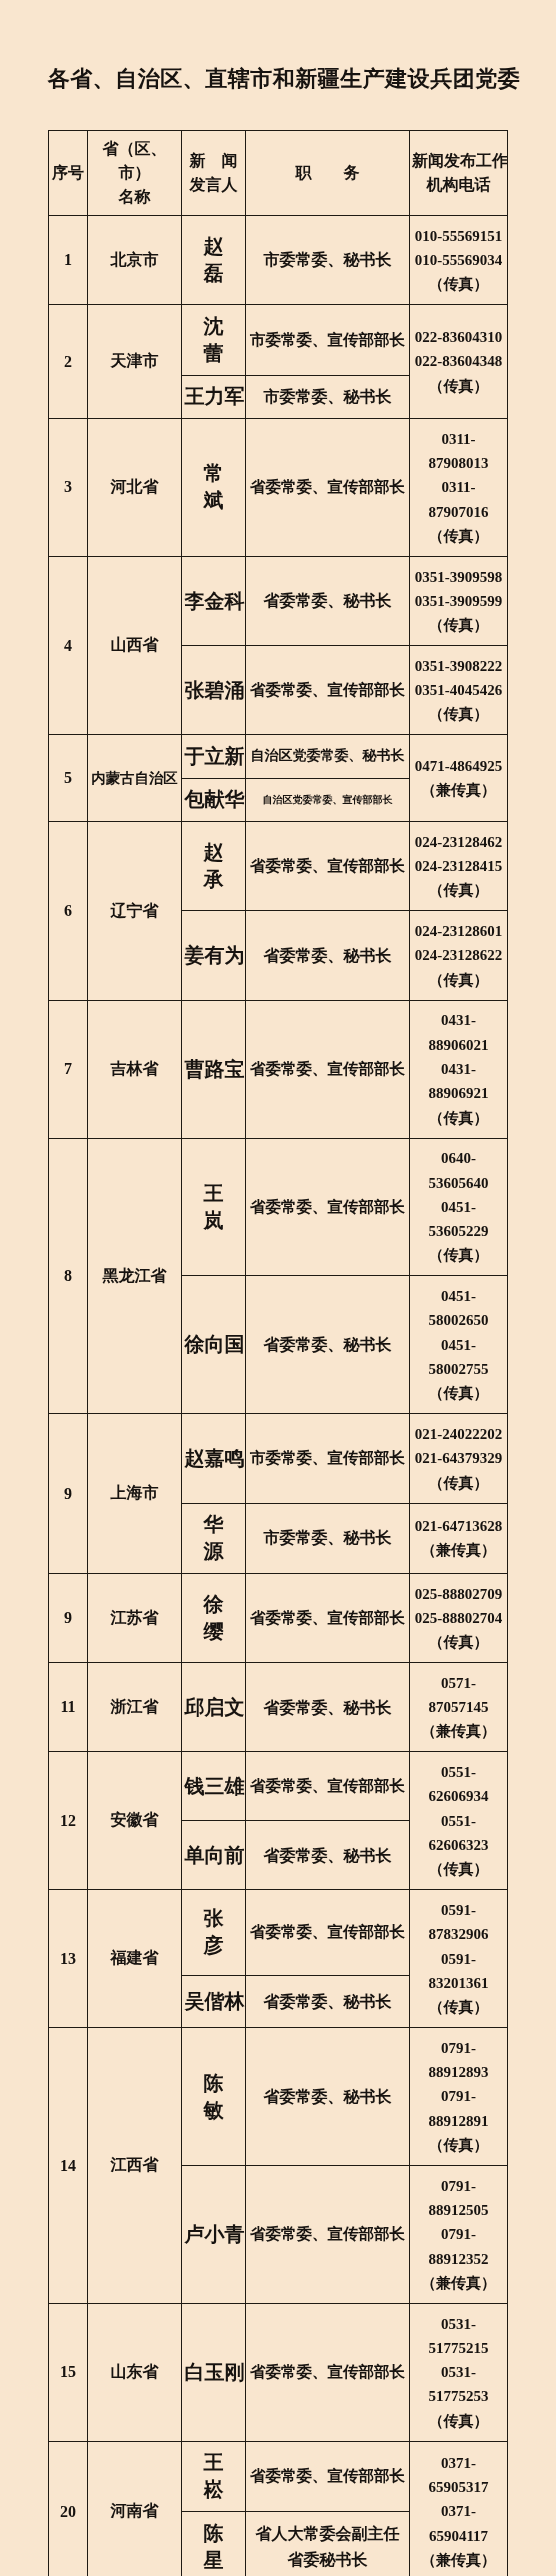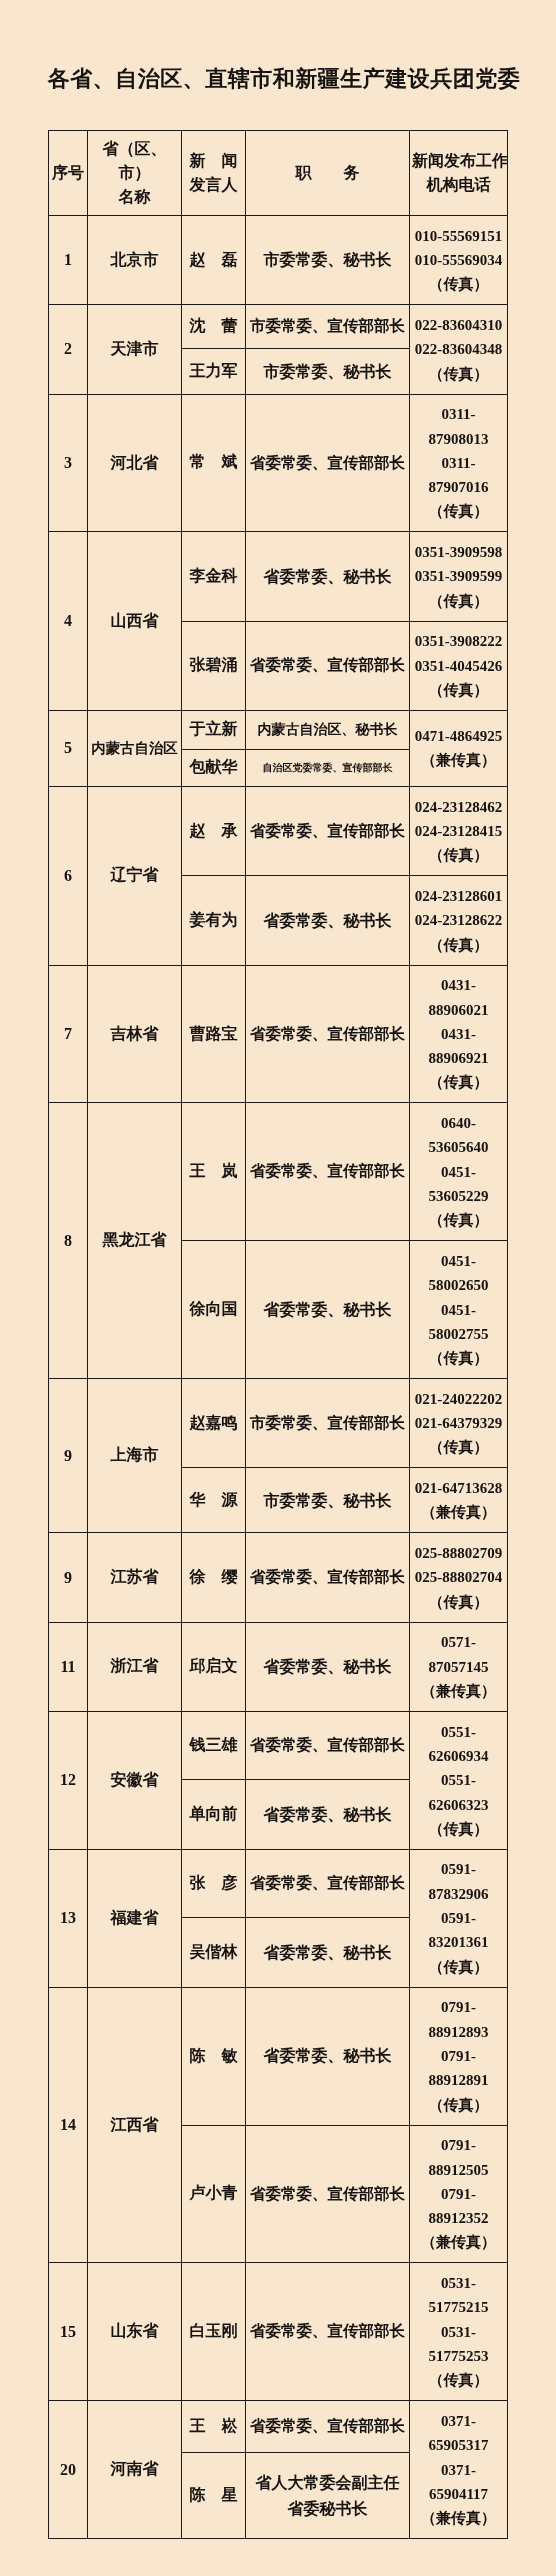--- a/index.html
+++ b/index.html
@@ -30,21 +30,21 @@
     vertical-align: middle;
     font-weight: bold;
     white-space: pre-line;
     word-break: keep-all;
     overflow: hidden;
     padding: 7.7px 2.6px;
   }
   .spk th { font-size: 16px; line-height: 1.5; padding: 6.2px 2.1px; }
   .cell-no { font-size: 16px; }
   .cell-province { font-size: 16px; line-height: 1.55; }
-  .cell-spokesperson { font-size: 16px; margin-left: 12px; }
+  .cell-spokesperson { font-size: 20px; margin-left: 12px; }
   .cell-position { font-size: 16px; line-height: 1.6; }
   .cell-phone { font-size: 15px; line-height: 1.62; letter-spacing: 0px; }
 </style>
 </head>
 <body>
 
 <div class="page">
   <h1 class="page-title"><span>各省、自治区、直辖市和新疆生产建设兵团党委</span><br></h1>
 
   <div class="table-wrap">
@@ -113,21 +113,21 @@
             <td class="cell-spokesperson">张碧涌</td>
             <td class="cell-position" style="font-size: 15.5px;">省委常委、宣传部部长</td>
             <td class="cell-phone">0351-3908222
 0351-4045426
 （传真）</td>
           </tr>
           <tr>
             <td class="cell-no" rowspan="2">5</td>
             <td class="cell-province" rowspan="2" style="font-size: 14.4px; text-align: center;">内蒙古自治区</td>
             <td class="cell-spokesperson">于立新</td>
-            <td class="cell-position" style="font-size: 14px;">内蒙古自治区、秘书长</td>
+            <td class="cell-position" style="font-size: 14px;">自治区党委常委、秘书长</td>
             <td class="cell-phone" rowspan="2">0471-4864925
 （兼传真）</td>
           </tr>
           <tr>
             <td class="cell-spokesperson">包献华</td>
             <td class="cell-position" style="font-size: 10px;">自治区党委常委、宣传部部长</td>
           </tr>
           <tr>
             <td class="cell-no" rowspan="2">6</td>
             <td class="cell-province" rowspan="2">辽宁省</td>

